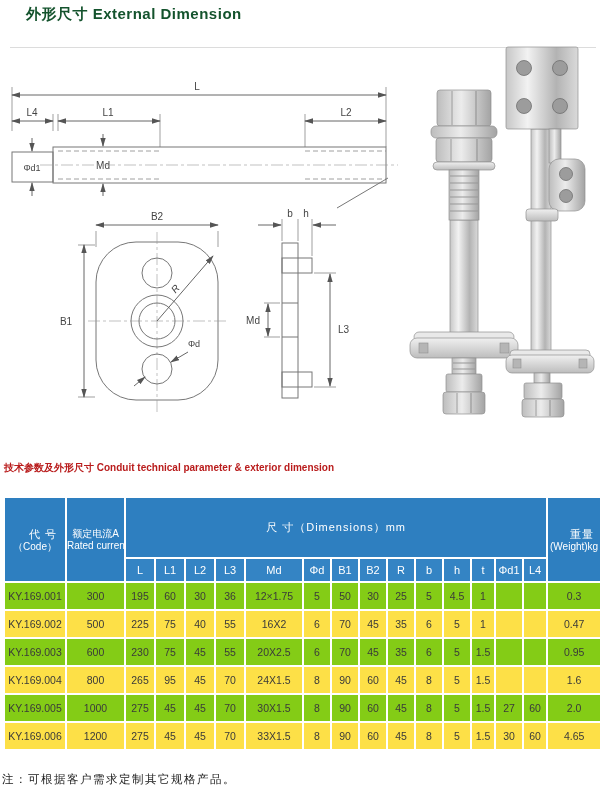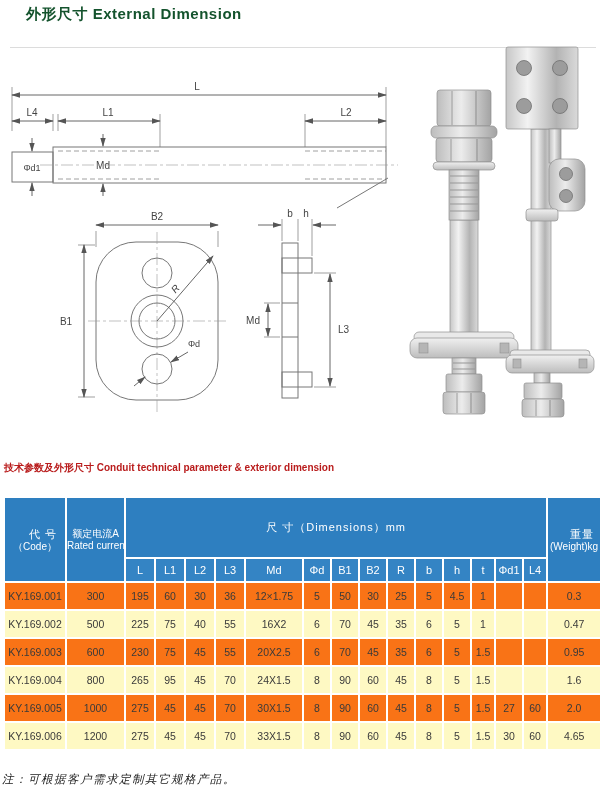--- a/index.html
+++ b/index.html
@@ -24,26 +24,26 @@
   .spec-table th, .spec-table td {
     border:2px solid #ffffff; padding:0; text-align:center; vertical-align:middle;
     overflow:hidden; white-space:nowrap;
   }
   .spec-table thead th { background:#2e7fc0; color:#ffffff; font-weight:normal; }
   .spec-table thead tr.sub-head th { background:#3484c4; font-size:11px; height:22px; }
   .group-head { font-size:11px; height:59px; letter-spacing:1px; }
   .two-line .h1 { font-size:11px; line-height:14px; letter-spacing:1px;margin-left:16px; }
   .two-line .h2 { font-size:10px; line-height:12px; letter-spacing:0; }
   .spec-table tbody td { font-size:10.5px; color:#3a3a3a; height:26px; }
-  .spec-table tbody tr.odd td  { background:#f97316; }
-  .spec-table tbody tr.even td { background:#fef9c3; }
+  .spec-table tbody tr.odd td  { background:#84cc16; }
+  .spec-table tbody tr.even td { background:#fde047; }
   .footnote {
     position:absolute; left:2px; top:772px;
     font-size:11.5px; color:#222222; letter-spacing:1.5px;
-    font-family:"DejaVu Serif", serif; font-style:italic;
+    font-family:"DejaVu Serif", serif; 
   }
   
   .dim   { stroke:#555; stroke-width:.9; fill:none; }
   .ext   { stroke:#777; stroke-width:.7; fill:none; }
   .out   { stroke:#777; stroke-width:1; fill:none; }
   .thr   { stroke:#888; stroke-width:.8; fill:none; stroke-dasharray:5 3; }
   .cln   { stroke:#999; stroke-width:.6; fill:none; stroke-dasharray:12 3 3 3; }
   .lbl   { font-family:"Liberation Sans",sans-serif; font-size:10px; fill:#444; }
   .lbls  { font-family:"Liberation Sans",sans-serif; font-size:9px;  fill:#444; }
   .metal { stroke:#909090; stroke-width:.7; }

